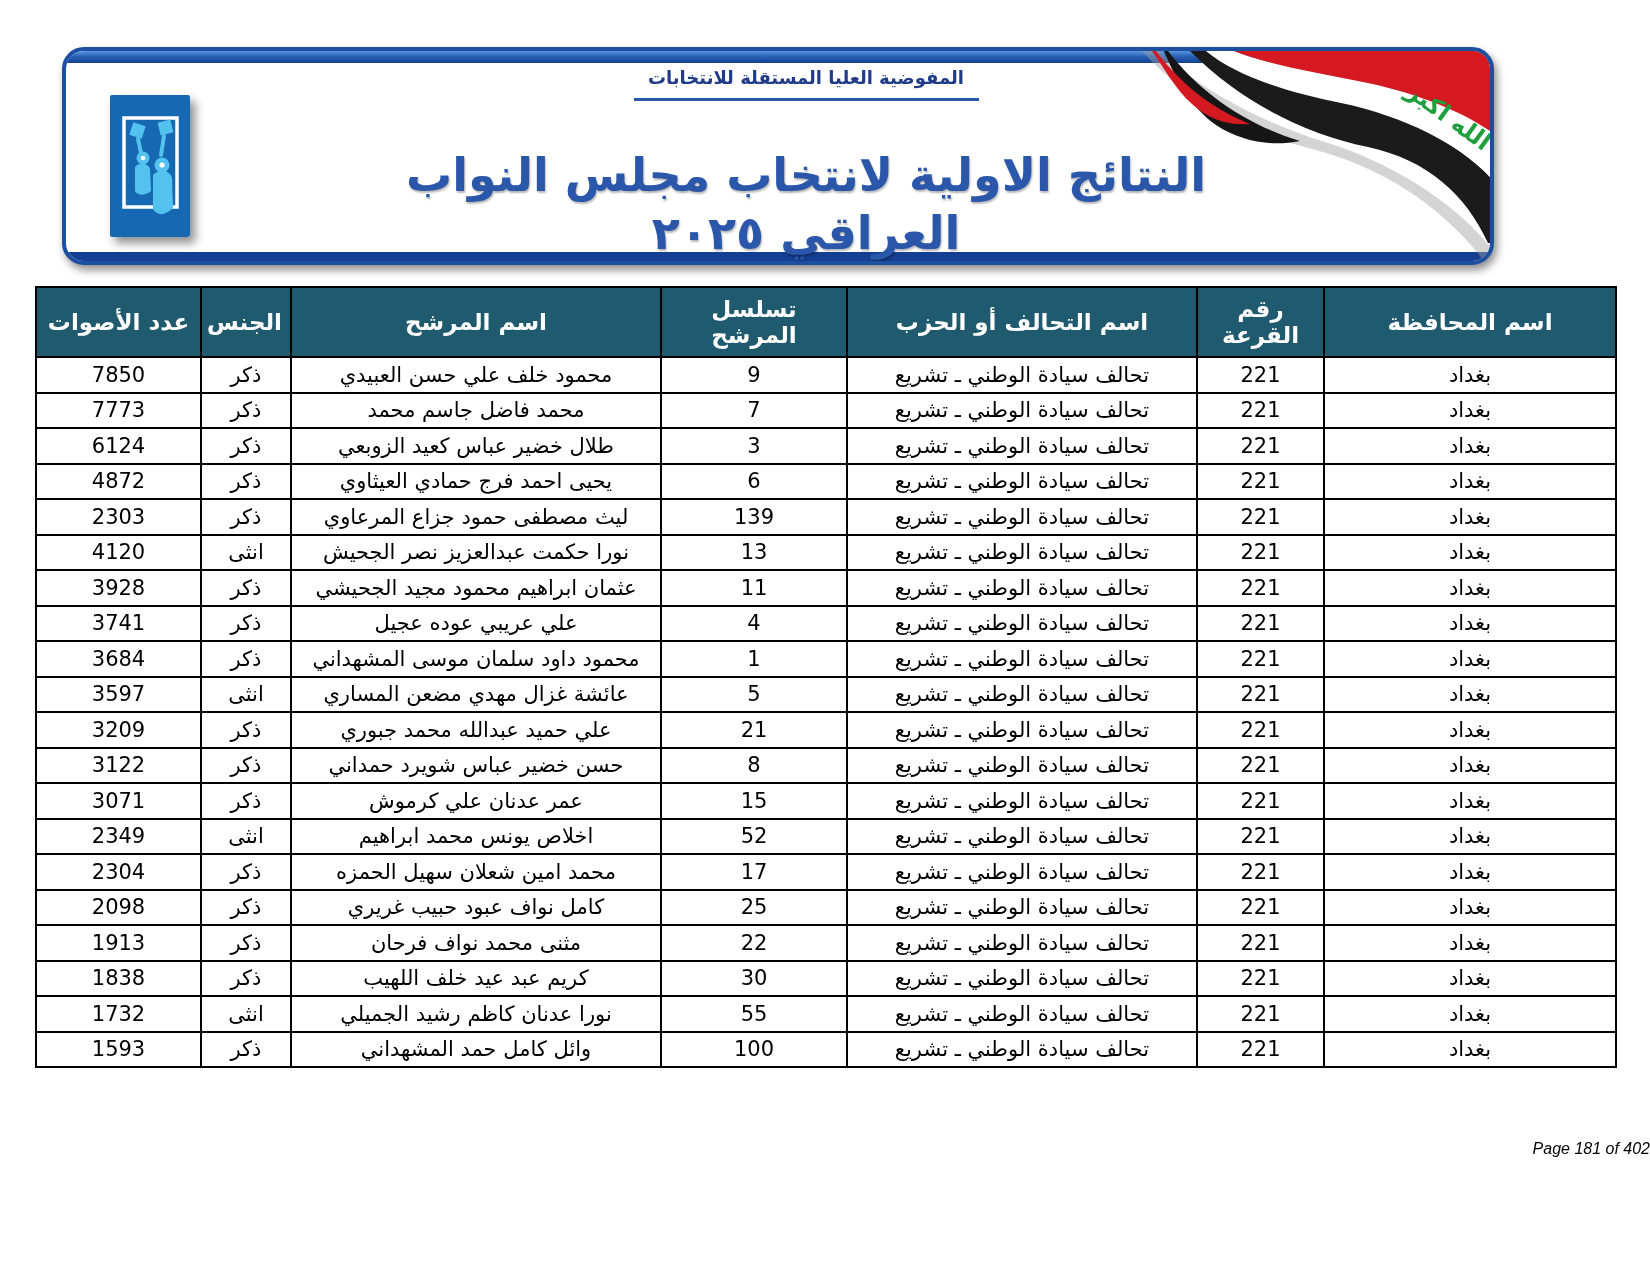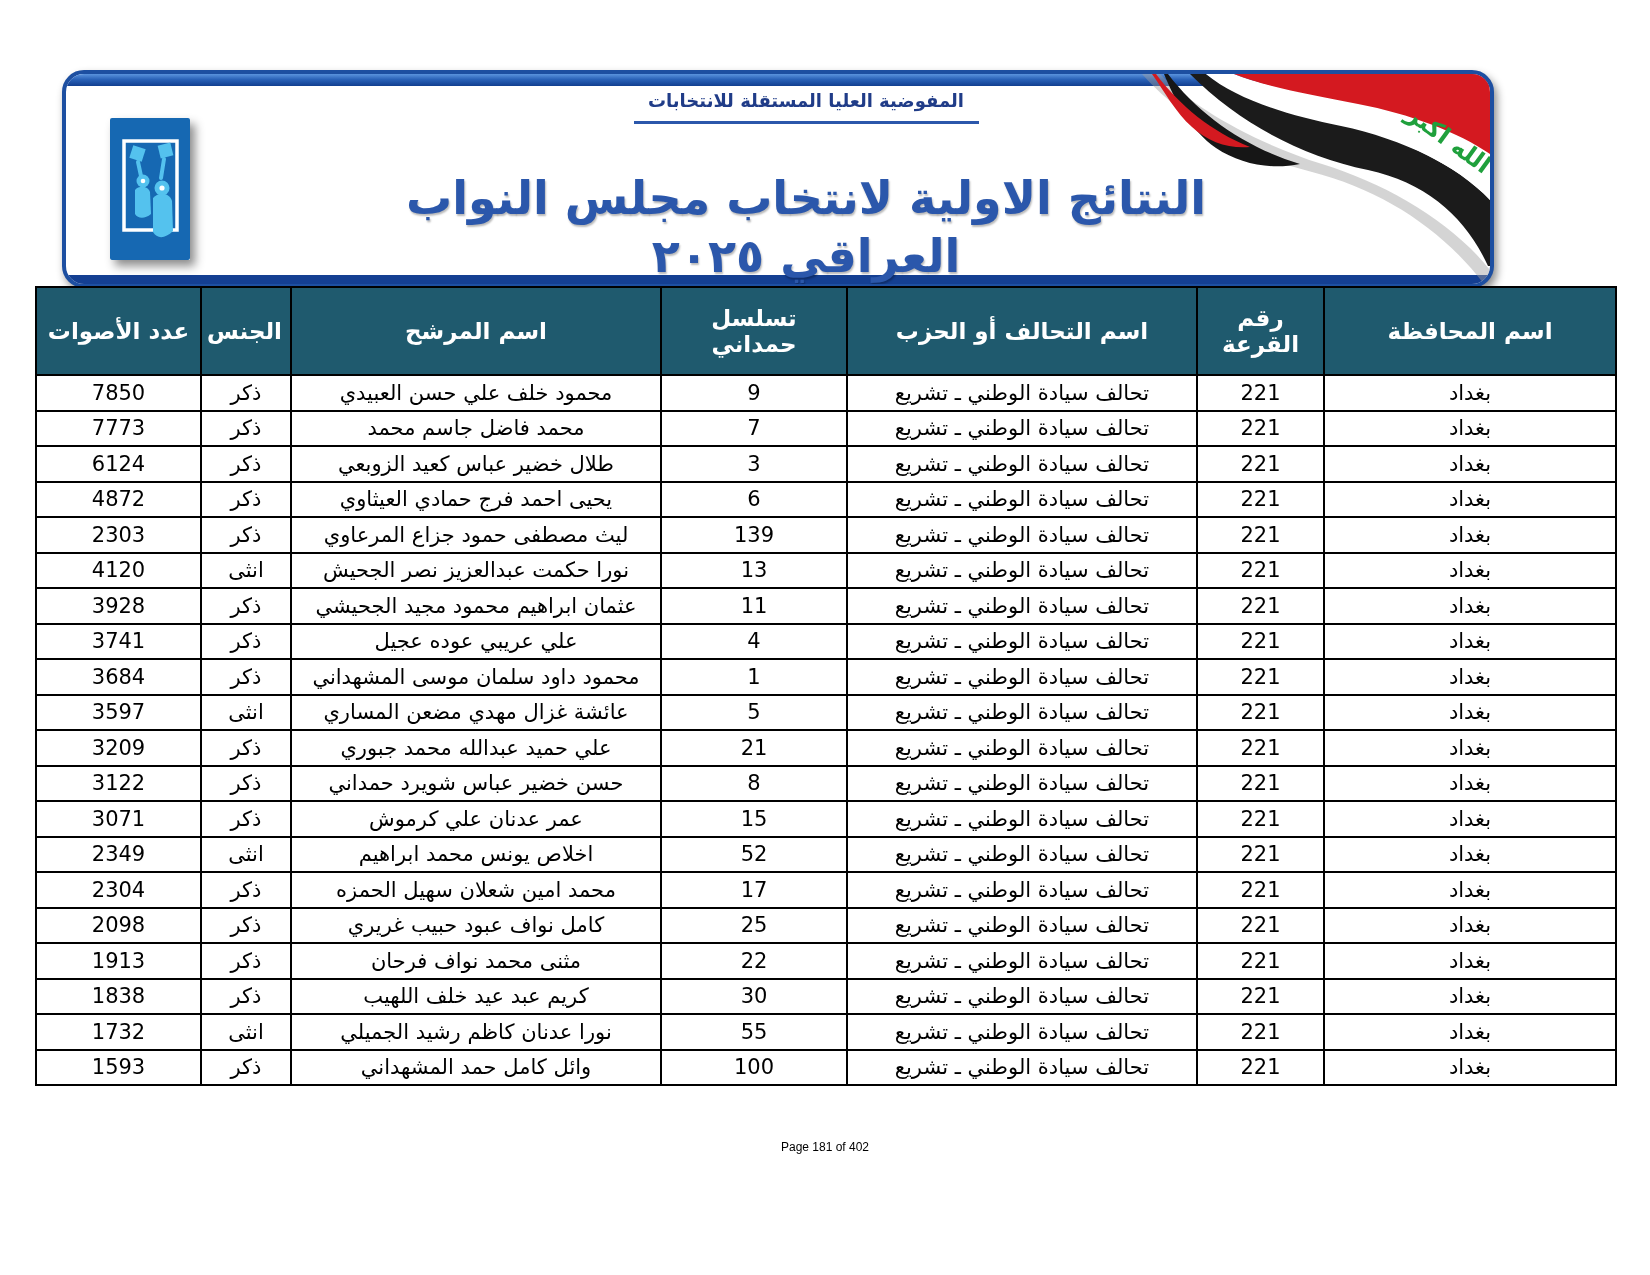--- a/index.html
+++ b/index.html
@@ -4,21 +4,21 @@
 <style>
   html,body{margin:0;padding:0;}
   body{
     width:1650px;height:1275px;position:relative;background:#ffffff;
     font-family:"DejaVu Sans","Liberation Sans",sans-serif;
     overflow:hidden;
   }
 
   
   .banner{
-    position:absolute;left:62px;top:70px;width:1424px;height:210px;
+    position:absolute;left:62px;top:47px;width:1424px;height:210px;
     background:#fff;border:4px solid #1d4fa1;border-radius:22px;
     box-shadow:3px 5px 8px rgba(0,0,0,0.45);
     overflow:hidden;
   }
   .banner-band-top{
     position:absolute;top:0;left:0;right:0;height:12px;
     background:linear-gradient(180deg,#5a93dd 0%,#2a62b8 45%,#123f90 100%);
   }
   .banner-band-bottom{
     position:absolute;bottom:0;left:0;right:0;height:9px;background:#143f92;
@@ -42,32 +42,33 @@
   .flag-box{position:absolute;top:0;right:0;width:358px;height:210px;z-index:2;}
 
   
   table.results{
     position:absolute;left:35px;top:286px;width:1580px;
     border-collapse:collapse;direction:rtl;table-layout:fixed;
     background:#fff;
   }
   table.results th{
     background:#1f5a6e;color:#fff;font-weight:bold;font-size:23px;
-    border:2px solid #000;height:38px;padding:17px 8px;
+    border:2px solid #000;height:38px;padding:8px 8px;
   }
   table.results td{
     border:2px solid #000;height:31.5px;padding:1px 8px;
     font-size:21px;color:#000;text-align:center;vertical-align:middle;
     white-space:nowrap;overflow:hidden;
   }
   
   .page-footer{
-    position:absolute;left:0;right:0;top:1140px;text-align:center;
-    font-size:12px;color:#000;direction:ltr;
+    position:absolute;left:0;right:0;top:1140px;text-align:right;
+    font-size:16px;color:#000;direction:ltr;
     font-family:"Liberation Sans",sans-serif;
+    font-style:italic;
   }
 </style>
 </head>
 <body>
 
 <div class="banner">
   <div class="banner-band-top"></div>
   <div class="banner-band-bottom"></div>
 
   <div class="logo-box">
@@ -124,21 +125,21 @@
     <col style="width:186px">
       <col style="width:370px">
       <col style="width:90px">
     <col style="width:165px">
   </colgroup>
   <thead>
     <tr>
       <th>اسم المحافظة</th>
       <th>رقم القرعة</th>
       <th>اسم التحالف أو الحزب</th>
-      <th>تسلسل حمداني</th>
+      <th>تسلسل المرشح</th>
       <th>اسم المرشح</th>
       <th>الجنس</th>
       <th>عدد الأصوات</th>
     </tr>
   </thead>
   <tbody>
   <tr>
     <td>بغداد</td>
     <td>221</td>
     <td>تحالف سيادة الوطني ـ تشريع</td>

